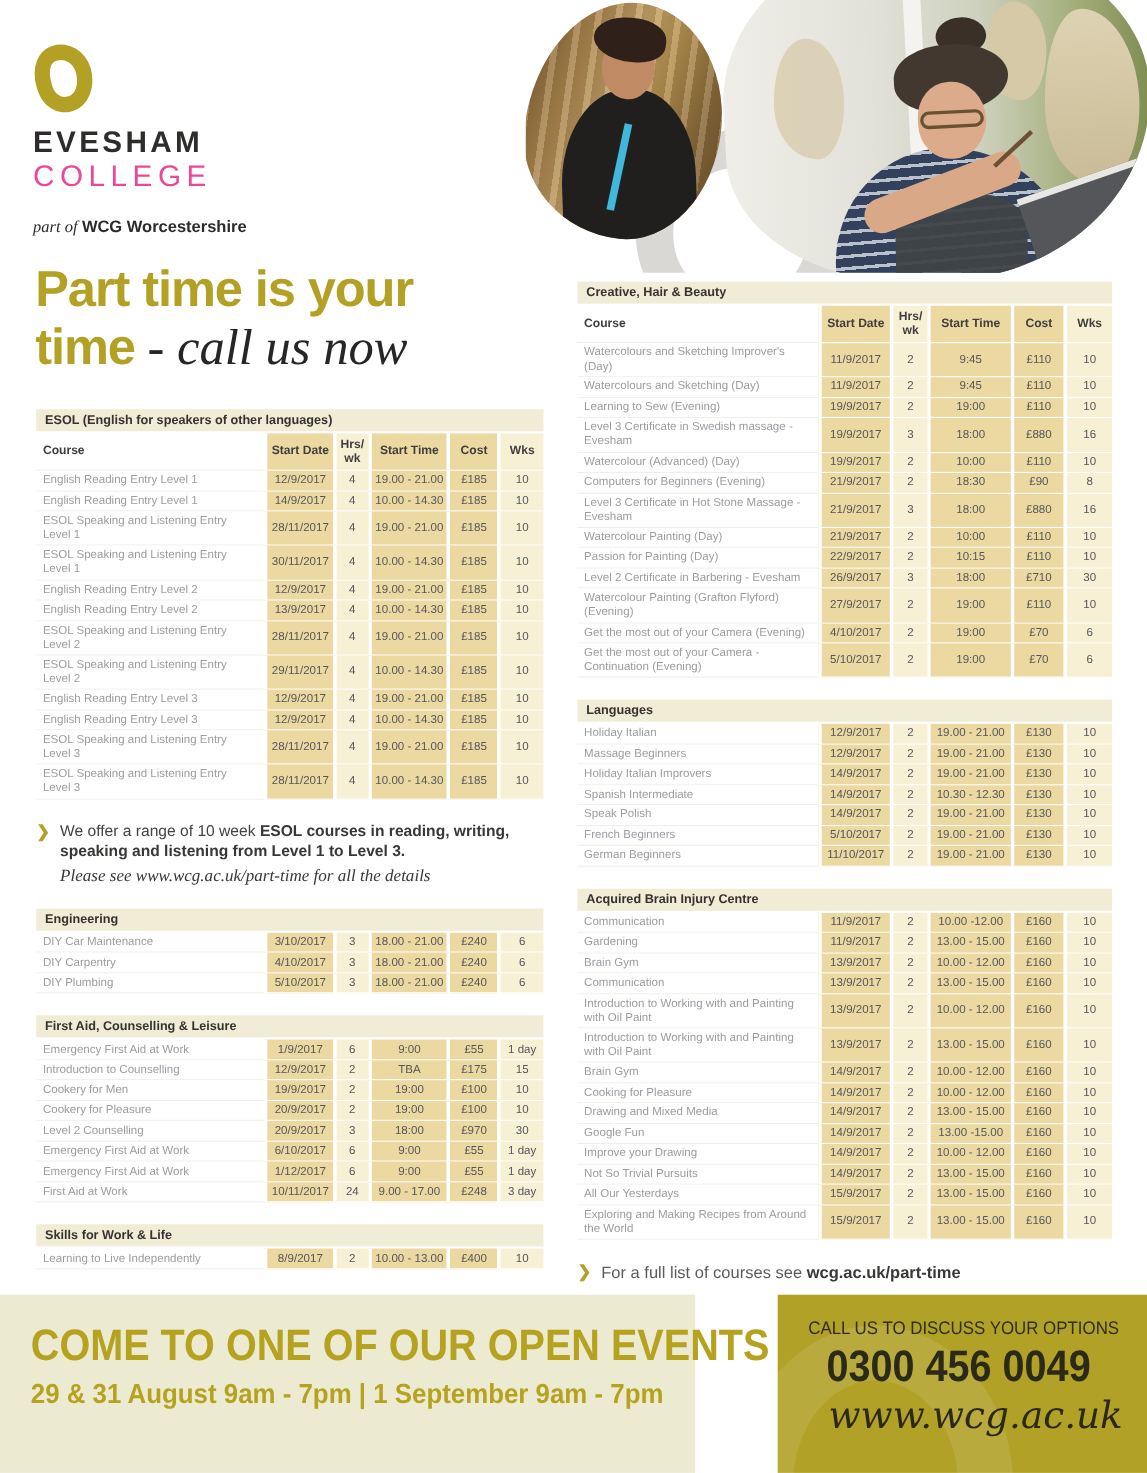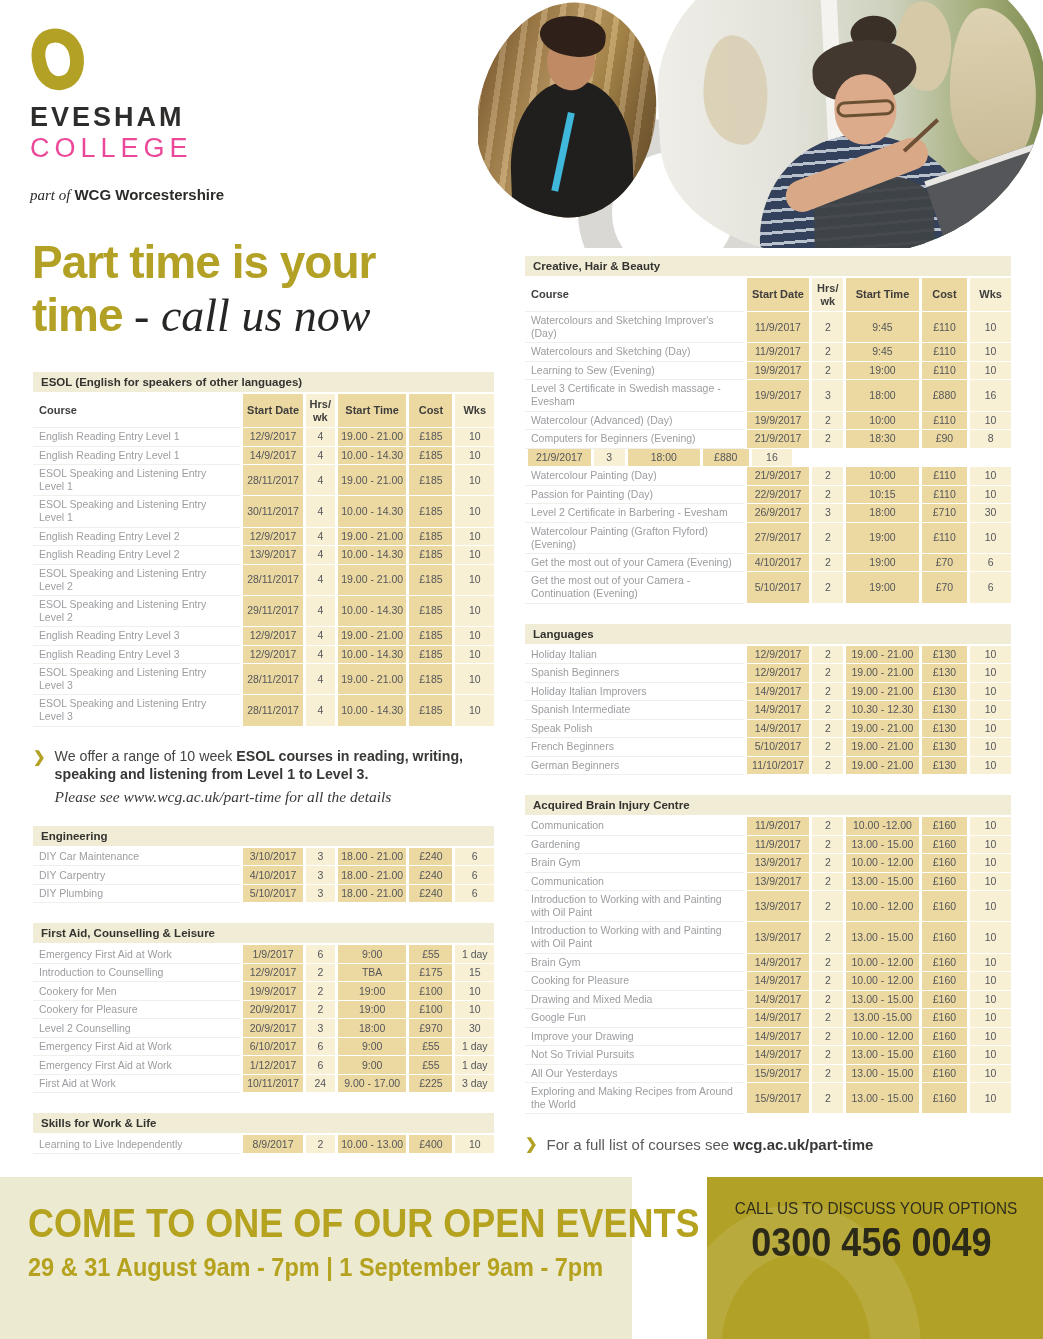--- a/index.html
+++ b/index.html
@@ -6,21 +6,21 @@
     --gold:#b3a125; --tan:#ecd9a2; --cream:#f7f0d5; --strip:#f1ecd6;
     --footer-cream:#edead2; --footer-gold:#b2a127;
     --dark:#2e2d2c; --grey:#9b9da0; --mid:#55565a;
   }
   *{margin:0;padding:0;box-sizing:border-box;}
   body{width:1043px;height:1339px;position:relative;background:#fff;
        font-family:"Liberation Sans",sans-serif;overflow:hidden;}
   .page{position:absolute;inset:0;}
 
   
-  .logo{position:absolute;left:30px;top:28px;width:300px;}
+  .logo{position:absolute;left:30px;top:40px;width:300px;}
   .logo-ring{width:52px;height:62px;border:14px solid var(--gold);
     border-radius:46% 54% 52% 48% / 52% 48% 55% 45%;transform:rotate(-16deg);margin-left:2px;}
   .logo-line1{margin-top:12px;font-size:27px;font-weight:bold;letter-spacing:3px;color:var(--dark);}
   .logo-line2{font-size:27px;font-weight:normal;letter-spacing:5px;color:#ec4899;}
   .logo-tagline{margin-top:22px;font-size:15px;color:#2c2b29;}
   .tag-italic{font-family:"Liberation Serif",serif;font-style:italic;margin-right:4px;}
   .tag-bold{font-weight:bold;}
 
   
   .photos{position:absolute;left:478px;top:0;width:565px;height:248px;overflow:hidden;}
@@ -371,21 +371,21 @@
             <div class="cell c-hrs">6</div>
             <div class="cell c-time">9:00</div>
             <div class="cell c-cost">£55</div>
             <div class="cell c-wks">1 day</div>
           </div>
           <div class="trow">
             <div class="cell c-course">First Aid at Work</div>
             <div class="cell c-date">10/11/2017</div>
             <div class="cell c-hrs">24</div>
             <div class="cell c-time">9.00 - 17.00</div>
-            <div class="cell c-cost">£225</div>
+            <div class="cell c-cost">£248</div>
             <div class="cell c-wks">3 day</div>
           </div>
         </div>
         <div class="section">
           <div class="section-title">Skills for Work &amp; Life</div>
           <div class="trow">
             <div class="cell c-course">Learning to Live Independently</div>
             <div class="cell c-date">8/9/2017</div>
             <div class="cell c-hrs">2</div>
             <div class="cell c-time">10.00 - 13.00</div>
@@ -450,20 +450,21 @@
           </div>
           <div class="trow">
             <div class="cell c-course">Computers for Beginners (Evening)</div>
             <div class="cell c-date">21/9/2017</div>
             <div class="cell c-hrs">2</div>
             <div class="cell c-time">18:30</div>
             <div class="cell c-cost">£90</div>
             <div class="cell c-wks">8</div>
           </div>
           <div class="trow">
+            <div class="cell c-course">Level 3 Certificate in Hot Stone Massage - Evesham</div>
             <div class="cell c-date">21/9/2017</div>
             <div class="cell c-hrs">3</div>
             <div class="cell c-time">18:00</div>
             <div class="cell c-cost">£880</div>
             <div class="cell c-wks">16</div>
           </div>
           <div class="trow">
             <div class="cell c-course">Watercolour Painting (Day)</div>
             <div class="cell c-date">21/9/2017</div>
             <div class="cell c-hrs">2</div>
@@ -516,21 +517,21 @@
           <div class="section-title">Languages</div>
           <div class="trow">
             <div class="cell c-course">Holiday Italian</div>
             <div class="cell c-date">12/9/2017</div>
             <div class="cell c-hrs">2</div>
             <div class="cell c-time">19.00 - 21.00</div>
             <div class="cell c-cost">£130</div>
             <div class="cell c-wks">10</div>
           </div>
           <div class="trow">
-            <div class="cell c-course">Spanish Beginners</div>
+            <div class="cell c-course">Massage Beginners</div>
             <div class="cell c-date">12/9/2017</div>
             <div class="cell c-hrs">2</div>
             <div class="cell c-time">19.00 - 21.00</div>
             <div class="cell c-cost">£130</div>
             <div class="cell c-wks">10</div>
           </div>
           <div class="trow">
             <div class="cell c-course">Holiday Italian Improvers</div>
             <div class="cell c-date">14/9/2017</div>
             <div class="cell c-hrs">2</div>
@@ -697,16 +698,17 @@
 
   <div class="footer">
     <div class="footer-left">
       <div class="fl-heading">COME TO ONE OF OUR OPEN EVENTS</div>
       <div class="fl-dates">29 &amp; 31 August 9am - 7pm | 1 September 9am - 7pm</div>
     </div>
     <div class="footer-right">
       <div class="fr-ring"></div>
       <div class="fr-call">CALL US TO DISCUSS YOUR OPTIONS</div>
       <div class="fr-phone">0300 456 0049</div>
+      <div class="fr-web">www.wcg.ac.uk</div>
     </div>
   </div>
 
 </div>
 
 </body></html>

